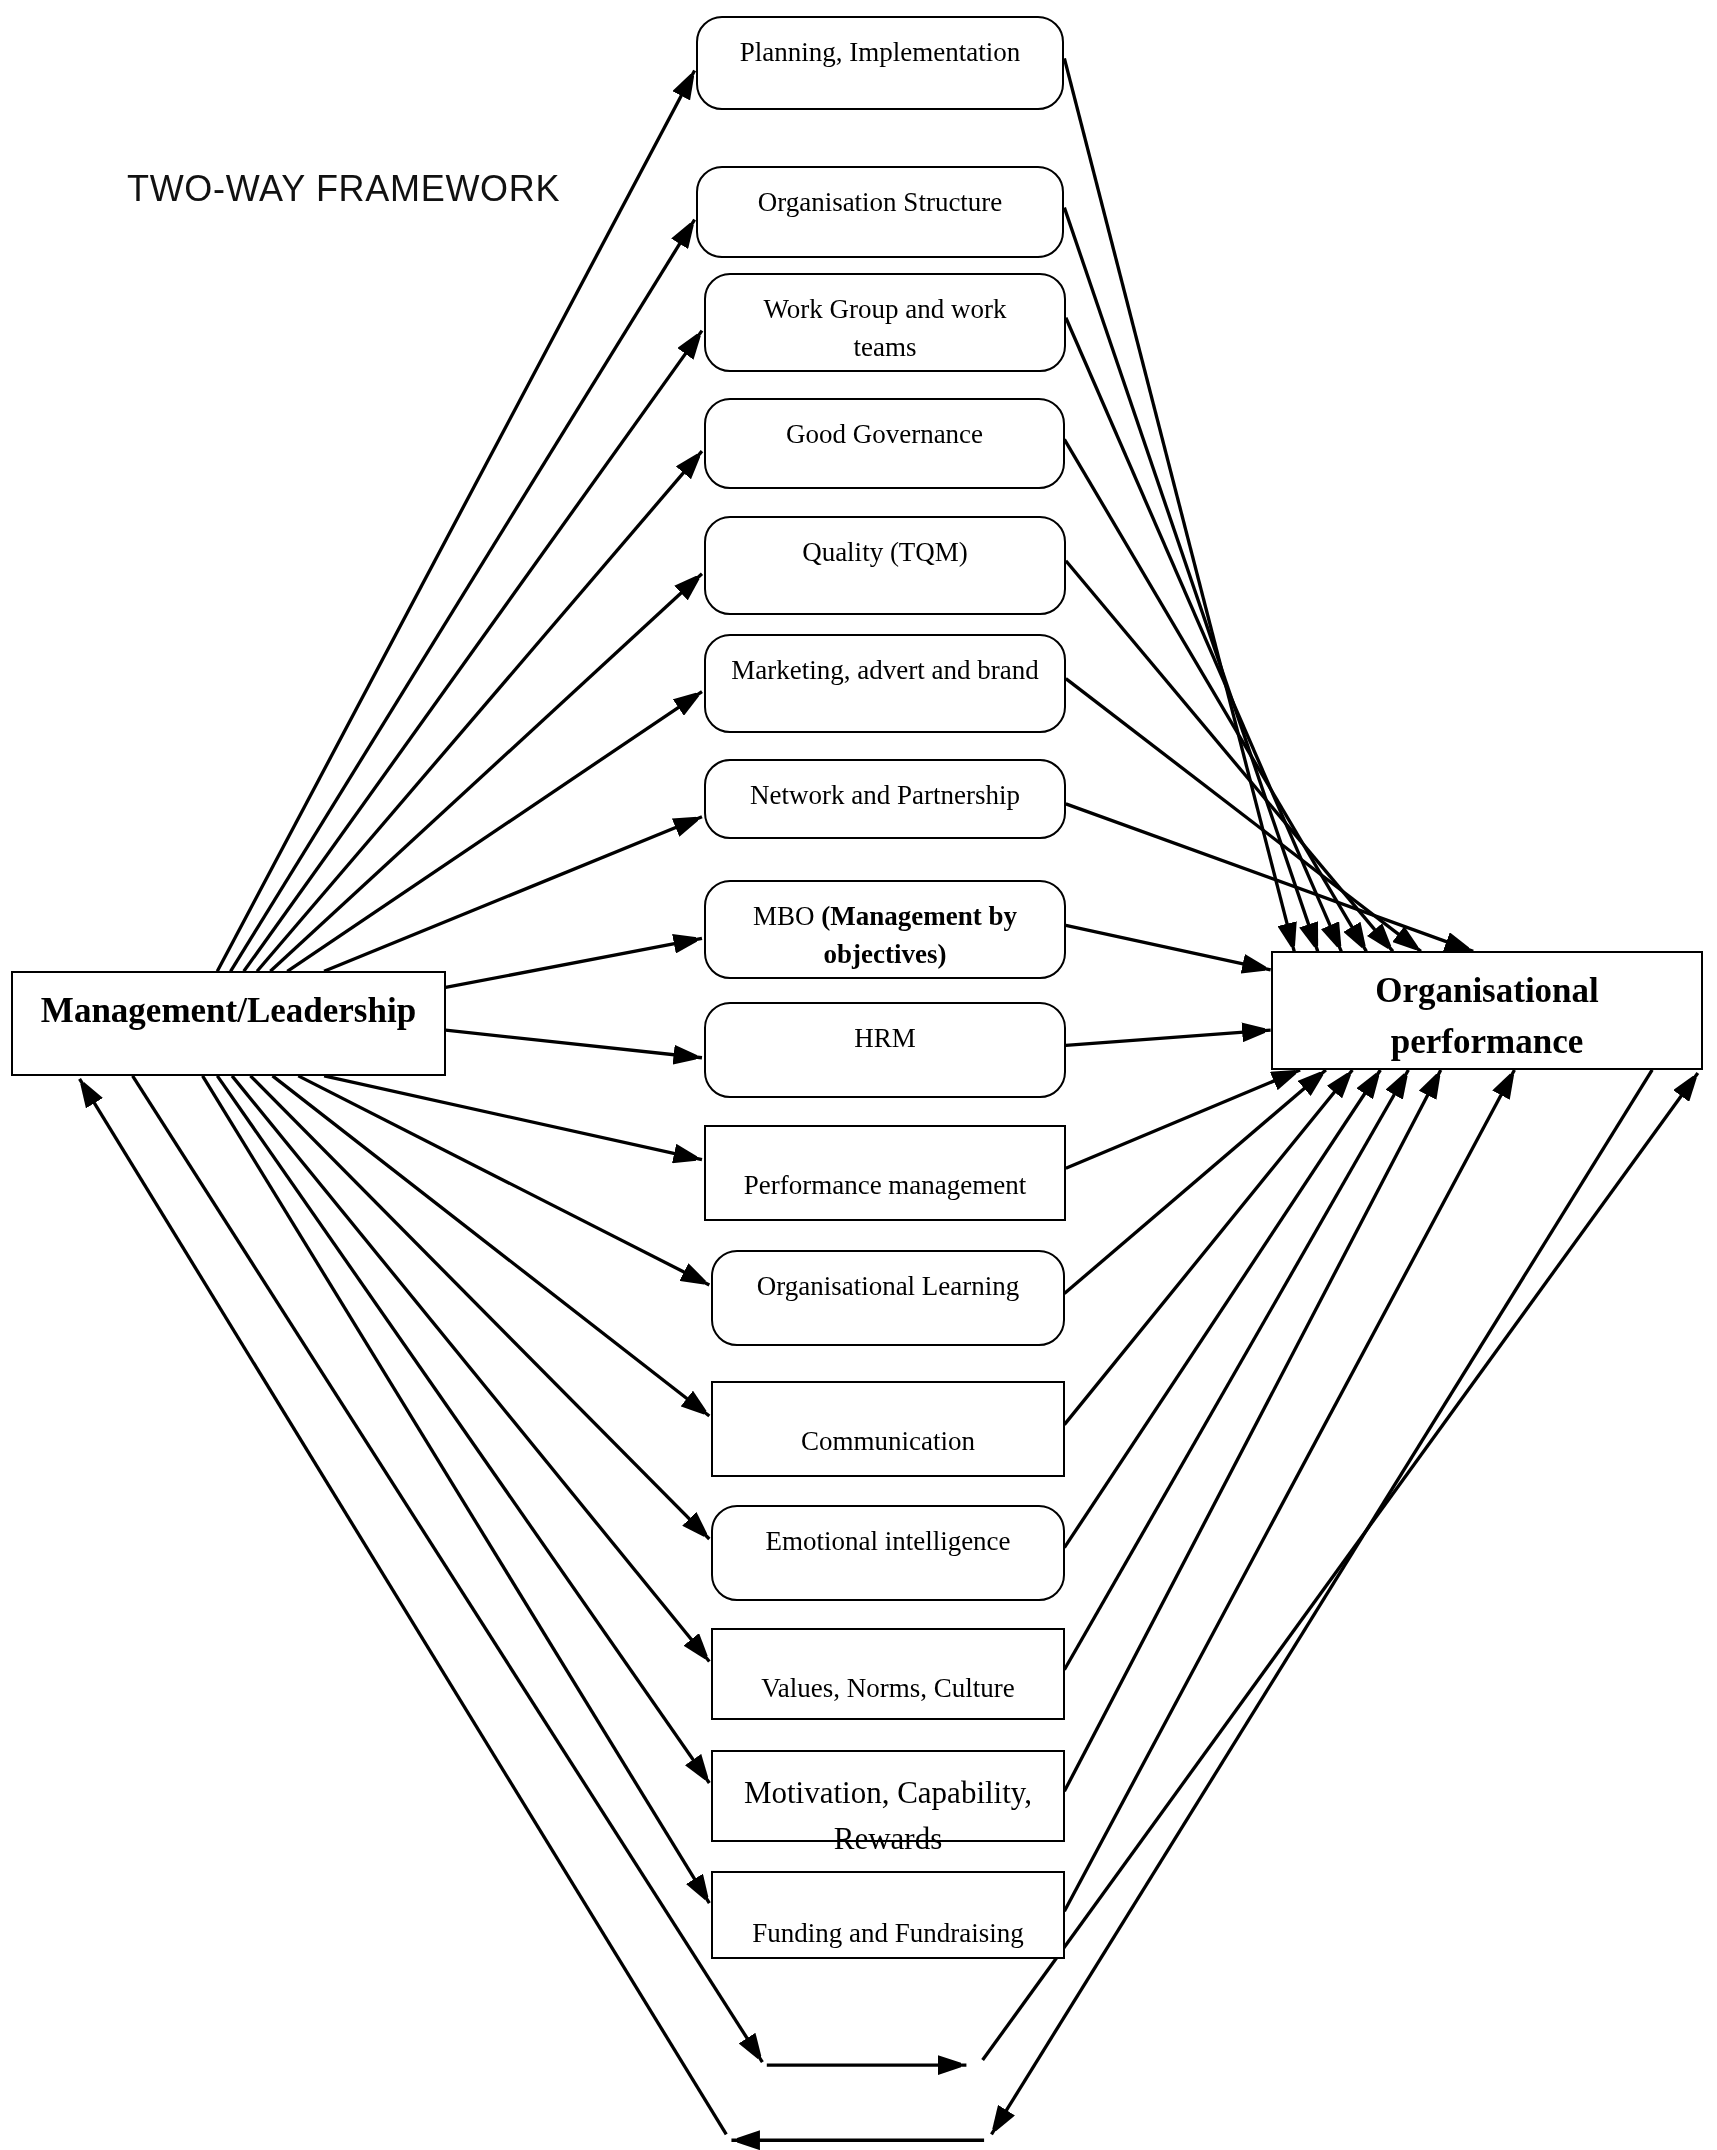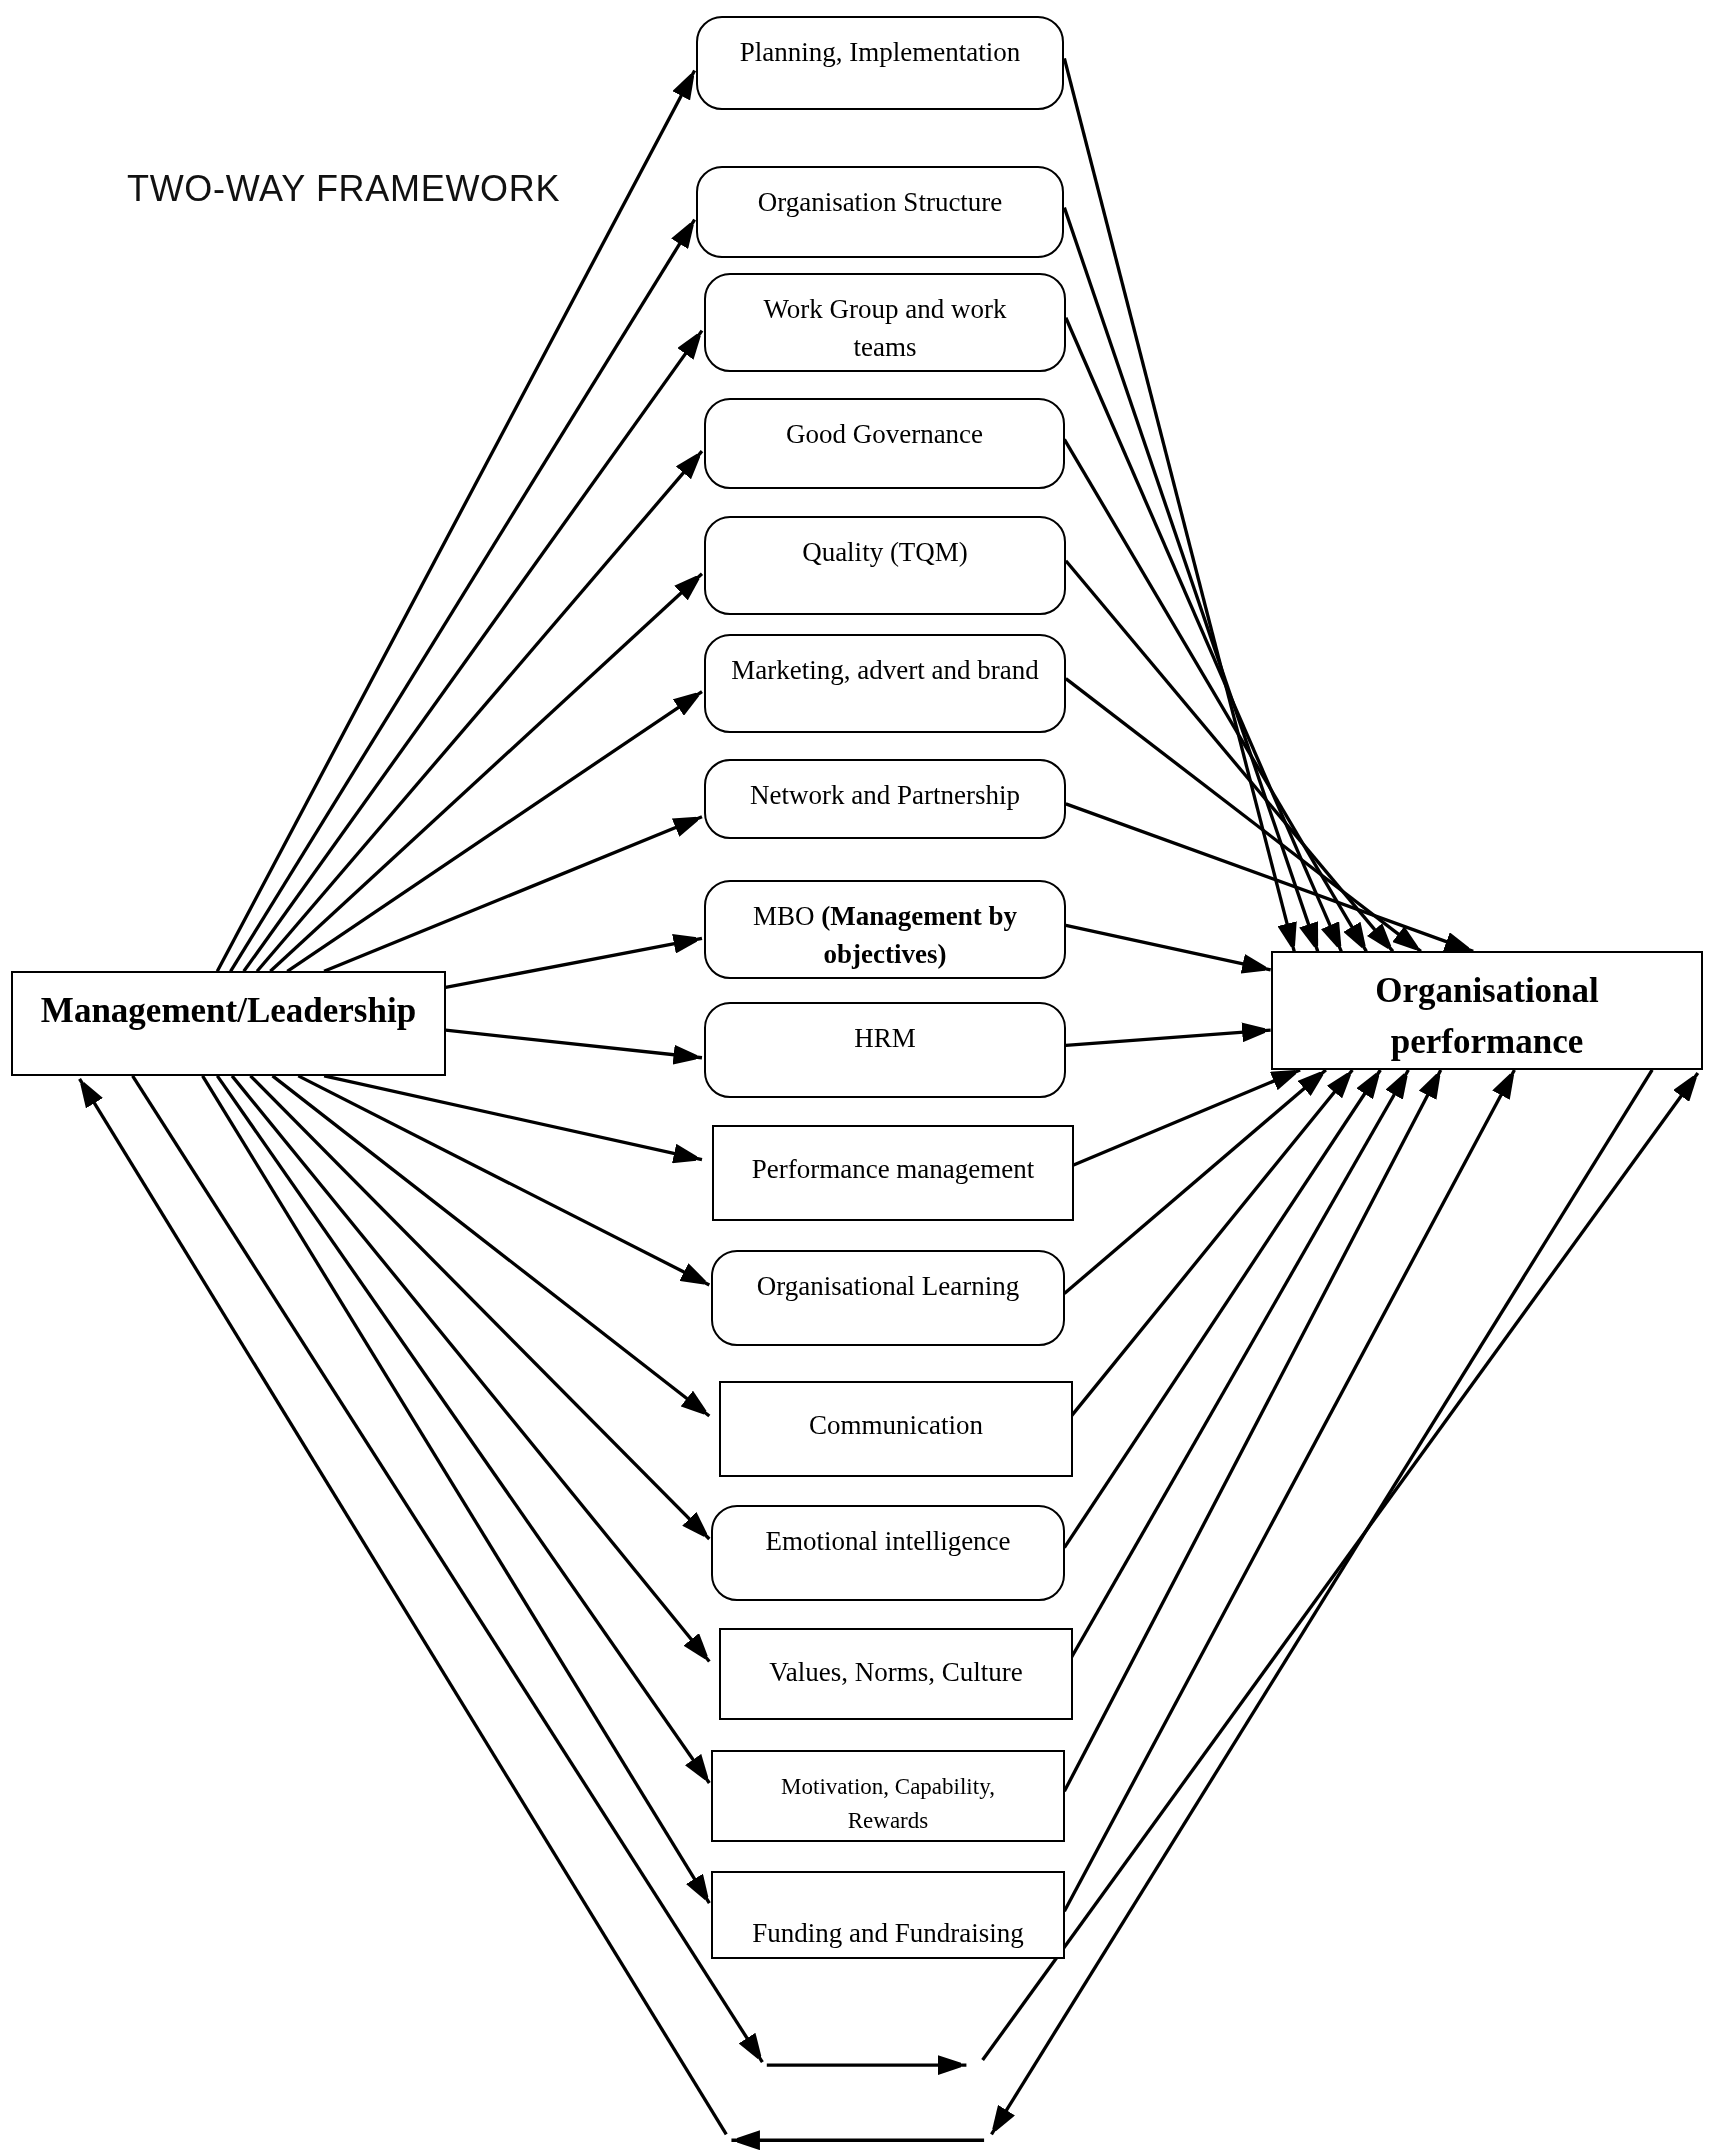--- a/index.html
+++ b/index.html
@@ -21,23 +21,23 @@
     background:#fff;
     box-sizing:border-box;
     display:flex;flex-direction:column;align-items:center;
     text-align:center;
     font-size:27px;color:#000;
     line-height:1.4;
     white-space:pre-line;
     z-index:2;
   }
   .pad-top{padding-top:16px;border-radius:26px;}
-  .pad-mid{padding-top:24px;margin-left:8px;}
+  .pad-mid{padding-top:40px;}
   .pad-bot{justify-content:flex-end;padding-bottom:4.4px;}
-  .small-text{font-size:23px;padding-top:17.7px;line-height:1.5;}
+  .small-text{font-size:31px;padding-top:17.7px;line-height:1.5;}
   .endpoint{
     font-weight:bold;font-size:35px;line-height:1.45;
     justify-content:flex-start;padding-top:13.3px;
   }
   .b{font-weight:bold;}
   #arrow-layer{position:absolute;left:0;top:0;z-index:1;pointer-events:none;}
   line{stroke:#000;stroke-width:4.5px;}
 </style>
 </head>
 <body>

